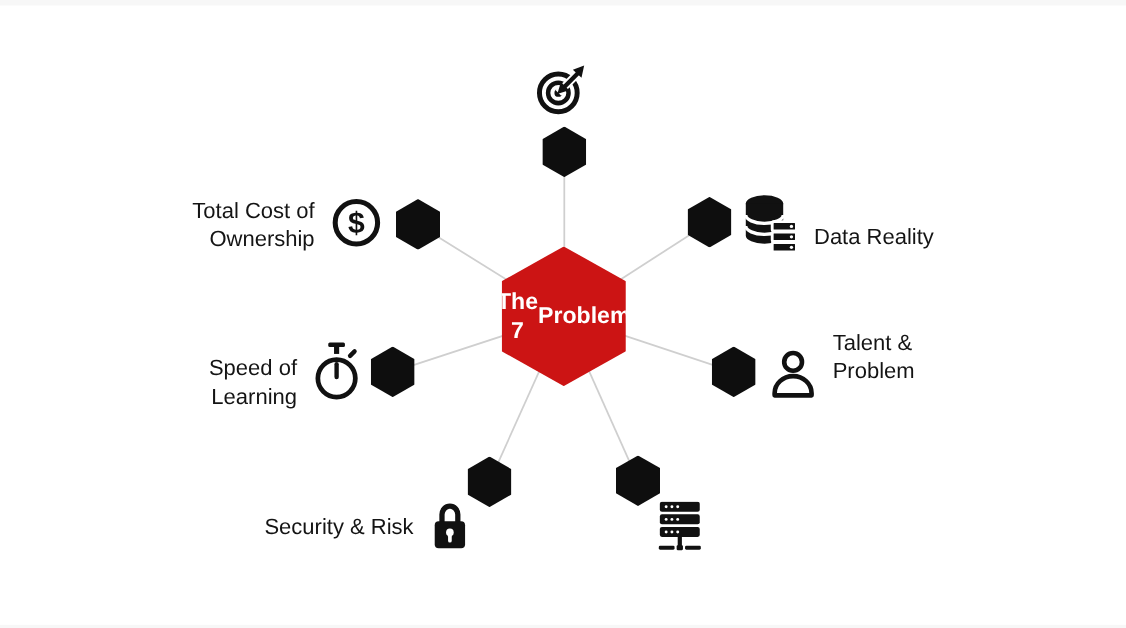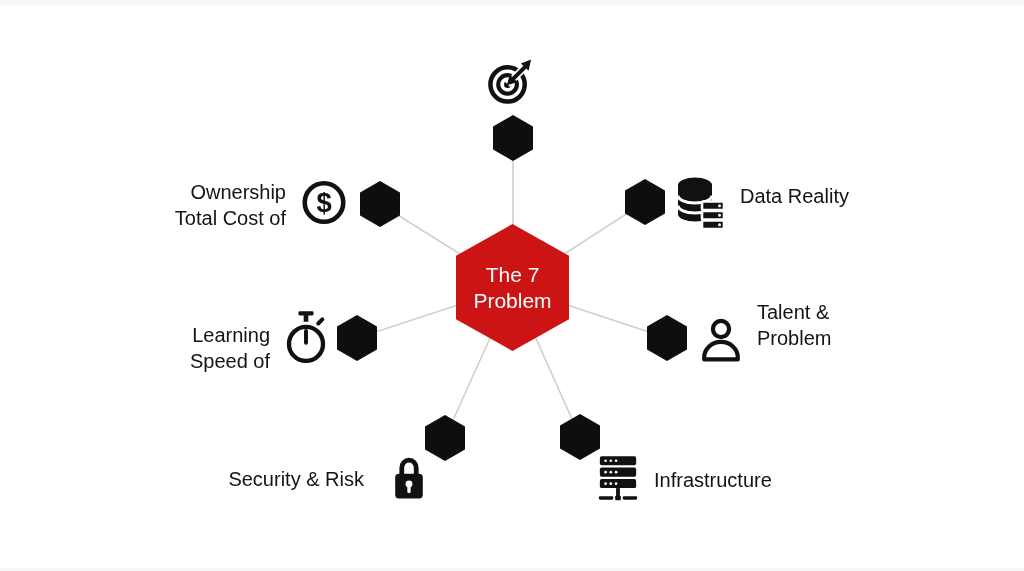--- a/index.html
+++ b/index.html
@@ -11,22 +11,22 @@
   .edge-strip.top{top:0;height:5px;}
   .edge-strip.bottom{bottom:0;height:3px;}
   .spokes{position:absolute;left:0;top:0;}
   .hex{
     clip-path:polygon(50% 0,100% 25%,100% 75%,50% 100%,0 75%,0 25%);
     position:absolute;
   }
   .hex.node{width:40px;height:46px;background:var(--node-hex,#0e0e0e);}
   .hex.center{
     width:113px;height:127px;left:456px;top:224px;background:var(--center-hex,#cc1414);
-    display:flex;flex-direction:column;align-items:center;justify-content:center;
-    color:var(--center-text,#fff);font-weight:normal;font-size:21px;line-height:26px;text-align:center;
+    display:flex;flex-direction:row;align-items:center;justify-content:center;
+    color:var(--center-text,#fff);font-weight:bold;font-size:21px;line-height:26px;text-align:center;
   }
   .icon{position:absolute;}
   .label{
     position:absolute;color:var(--label-text,#141414);
     font-size:20px;line-height:25.5px;white-space:nowrap;
   }
   .label.r{text-align:right;}
 </style>
 </head>
 <body>
@@ -79,21 +79,21 @@
       <rect x="26" y="25.5" width="22" height="8.5" rx="1.6"></rect>
       <rect x="26" y="35" width="22" height="8.5" rx="1.6"></rect>
       <rect x="26" y="44.5" width="22" height="8.5" rx="1.6"></rect>
     </g>
     <g fill="#fff">
       <circle cx="43.5" cy="29.8" r="1.5"></circle>
       <circle cx="43.5" cy="39.3" r="1.5"></circle>
       <circle cx="43.5" cy="48.8" r="1.5"></circle>
     </g>
   </svg>
-  <div class="label" style="left:740px;top:184px;">
+  <div class="label" style="left:740px;top:204px;">
     <div>Data Reality</div>
   </div>
 
   <svg class="icon" style="left:700px;top:317px;" width="42" height="46" viewBox="0 0 26 28">
     <circle cx="13" cy="7.2" r="5" fill="none" stroke="#111" stroke-width="2.6"></circle>
     <path d="M2.6,26 v-1.2 a10.4,9.6 0 0 1 20.8,0 V26 Z" fill="none" stroke="#111" stroke-width="2.6" stroke-linejoin="round"></path>
   </svg>
   <div class="label" style="left:757px;top:300px;">
     <div>Talent &amp;</div>
     <div>Problem</div>
@@ -114,47 +114,44 @@
         <circle cx="14.5" cy="4.8" r="1.4"></circle>
         <circle cx="20" cy="4.8" r="1.4"></circle>
       <circle cx="9" cy="16.8" r="1.4"></circle>
         <circle cx="14.5" cy="16.8" r="1.4"></circle>
         <circle cx="20" cy="16.8" r="1.4"></circle>
       <circle cx="9" cy="28.8" r="1.4"></circle>
         <circle cx="14.5" cy="28.8" r="1.4"></circle>
         <circle cx="20" cy="28.8" r="1.4"></circle>
     </g>
   </svg>
-  <div class="label" style="left:654px;top:468px;">
-    <div>Infrastructure</div>
-  </div>
 
   <svg class="icon" style="left:391px;top:454px;" width="36" height="48" viewBox="0 0 30 40">
     <path d="M9,19 v-7.5 a6,6.4 0 0 1 12,0 V19" fill="none" stroke="#111" stroke-width="4"></path>
     <rect x="3.5" y="16.5" width="23" height="20.5" rx="3" fill="#111"></rect>
     <circle cx="15" cy="25" r="2.9" fill="#fff"></circle>
     <rect x="13.6" y="26.5" width="2.8" height="6.2" rx="1.4" fill="#fff"></rect>
   </svg>
-  <div class="label r" style="left:188px;top:467px;width:176px;">
+  <div class="label r" style="left:200px;top:467px;width:176px;">
     <div>Security &amp; Risk</div>
   </div>
 
   <svg class="icon" style="left:285px;top:310px;" width="42" height="55" viewBox="0 0 36 46">
     <rect x="11.5" y="0.5" width="13" height="3.6" rx="1.2" fill="#111"></rect>
     <rect x="16" y="2.5" width="4" height="7" fill="#111"></rect>
     <line x1="28.5" y1="11" x2="32" y2="7.5" stroke="#111" stroke-width="3.4" stroke-linecap="round"></line>
     <circle cx="18" cy="28.5" r="14.6" fill="none" stroke="#111" stroke-width="3.7"></circle>
     <line x1="18" y1="27.5" x2="18" y2="17.5" stroke="#111" stroke-width="3.4" stroke-linecap="round"></line>
   </svg>
   <div class="label r" style="left:118px;top:323px;width:152px;">
+    <div>Speed of</div>
     <div>Learning</div>
-    <div>Speed of</div>
   </div>
 
   <svg class="icon" style="left:301px;top:179px;" width="46" height="47" viewBox="0 0 42 42">
     <circle cx="21" cy="21" r="17.6" fill="none" stroke="#111" stroke-width="4.2"></circle>
     <text x="21" y="29.5" text-anchor="middle" font-size="25" font-weight="bold" font-family="Liberation Sans, sans-serif" fill="#111">$</text>
   </svg>
   <div class="label r" style="left:118px;top:180px;width:168px;">
+    <div>Total Cost of</div>
     <div>Ownership</div>
-    <div>Total Cost of</div>
   </div>
 </div>
 
 </body></html>

